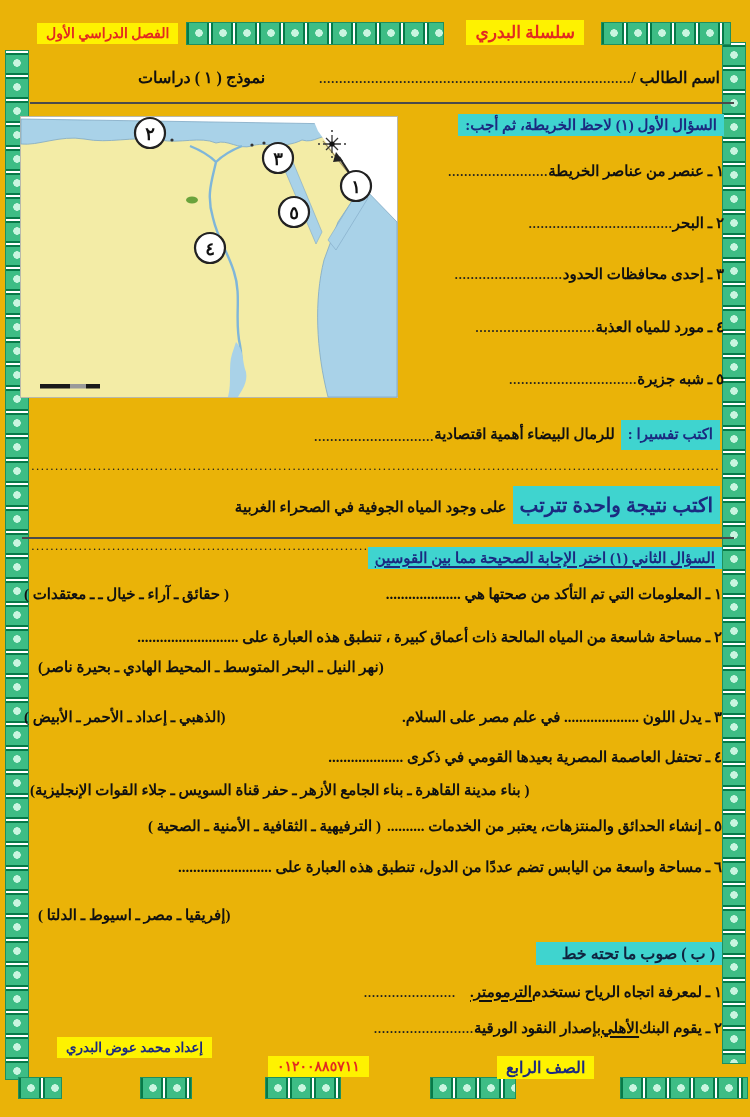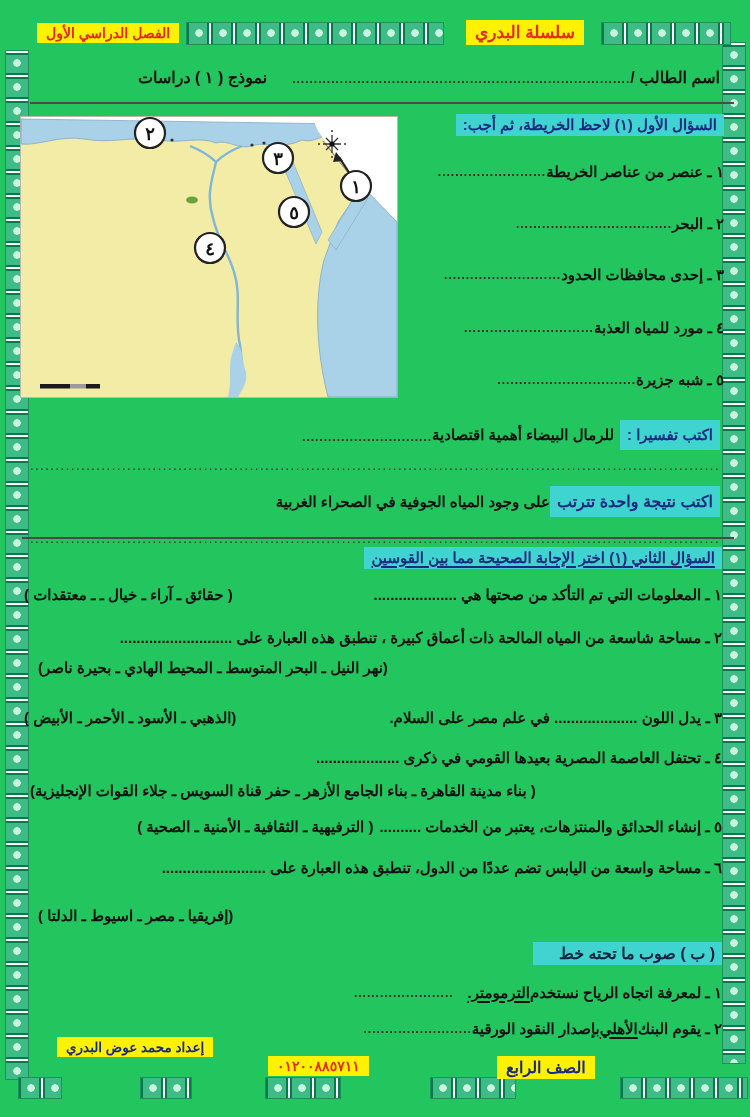--- a/index.html
+++ b/index.html
@@ -1,19 +1,19 @@
 <!DOCTYPE html>
 <html lang="ar"><head>
 <meta charset="utf-8">
 <style>
   html,body{margin:0;padding:0;background:#e8e8e8;}
   .page{
     position:relative; width:750px; height:1117px; margin:0 auto;
-    background:#22c55e; overflow:hidden; direction:rtl;
-    font-family:Liberation Sans, sans-serif;
+    background:#eab308; overflow:hidden; direction:rtl;
+    font-family:Liberation Serif, serif;
     color:#111;
   }
   
   .tiles{background-color:#fff; border:1px solid #1f8f5e;}
   .tiles-h{
     background-image:
       radial-gradient(circle at 12px 10px, #c9f5e0 0 3.5px, rgba(0,0,0,0) 4px),
       repeating-linear-gradient(90deg,#067a48 0 2px,#3dbd85 2px 20px,#067a48 20px 22px,#ffffff 22px 24px);
     background-size:24px 21px,24px 100%;
   }
@@ -160,22 +160,22 @@
   </div>
 
   <div class="abs" style="top:420px;right:30px;left:30px;">
     <div class="row">
       <span class="cyanbox" style="font-size:15px;">اكتب تفسيرا :</span>
       <span class="sp" style="padding-right:6px;">للرمال البيضاء أهمية اقتصادية</span>
       <span class="dots">..............................</span>
     </div>
     <div class="dotline" style="margin-top:8px;">....................................................................................................................................................................</div>
     <div class="row" style="margin-top:10px;">
-      <span class="cyanbox" style="font-size:16px;">اكتب نتيجة واحدة تترتب</span>
-      <span class="sp" style="">على  وجود المياه الجوفية في الصحراء الغربية</span>
+      <span class="cyanbox" style="font-size:20px;">اكتب نتيجة واحدة تترتب</span>
+      <span class="sp" style="padding-right:6px;">على  وجود المياه الجوفية في الصحراء الغربية</span>
     </div>
     <div class="dotline" style="margin-top:14px;">....................................................................................................................................................................</div>
   </div>
 
   <div class="abs hr" style="top:537px;left:22px;right:16px;"></div>
 
   <div class="abs" style="top:547px;right:28px;left:24px;">
     <div class="cyanbox ul" style="font-size:15px;margin-bottom:13px;">السؤال الثاني (١) اختر الإجابة الصحيحة مما بين  القوسين</div>
 
     <div class="row" style="margin-bottom:17px;justify-content:space-between;">
@@ -183,21 +183,21 @@
       <span class="choices">( حقائق ـ آراء ـ خيال ـ ـ معتقدات )</span>
     </div>
 
     <div class="row" style="margin-bottom:5px;">
       <span class="sp">٢ ـ مساحة شاسعة من المياه المالحة ذات أعماق كبيرة ، تنطبق هذه العبارة على ...........................</span>
     </div>
     <div class="leftline" style="margin-bottom:24px;padding-left:14px;">(نهر النيل ـ البحر المتوسط ـ المحيط الهادي ـ بحيرة ناصر)</div>
 
     <div class="row" style="margin-bottom:15px;justify-content:space-between;">
       <span class="sp">٣ ـ يدل اللون ....................      في علم مصر على السلام.</span>
-      <span class="choices">(الذهبي ـ الأسود ـ الأحمر ـ الأبيض )</span>
+      <span class="choices">(الذهبي ـ إعداد ـ الأحمر ـ الأبيض )</span>
     </div>
 
     <div class="row" style="margin-bottom:7px;text-align:center;">
       <span class="sp">٤ ـ  تحتفل العاصمة المصرية بعيدها القومي في ذكرى ....................</span>
     </div>
     <div class="leftline" style="margin-bottom:11px;padding-left:6px;">( بناء مدينة القاهرة ـ بناء الجامع  الأزهر ـ حفر قناة السويس ـ جلاء القوات الإنجليزية)</div>
 
     <div class="row" style="margin-bottom:15px;">
       <span class="sp">٥ ـ إنشاء الحدائق والمنتزهات، يعتبر من الخدمات ..........</span>
       <span class="choices" style="padding-right:6px;">( الترفيهية ـ الثقافية ـ الأمنية ـ الصحية )</span>

